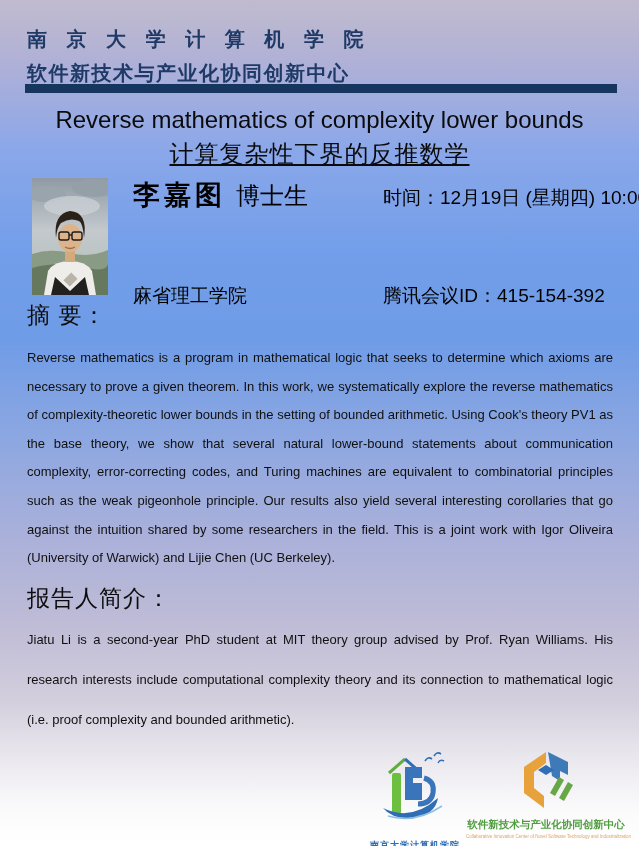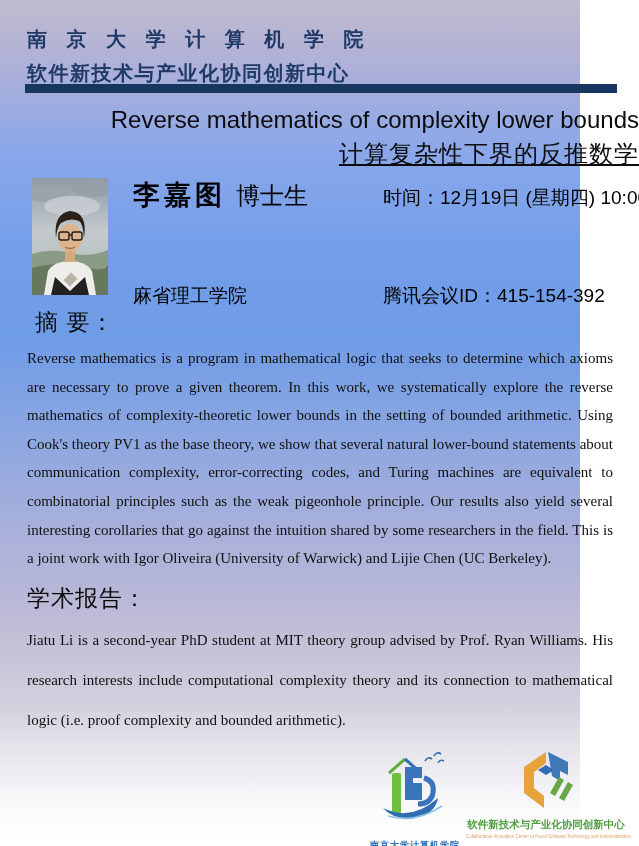--- a/index.html
+++ b/index.html
@@ -2,54 +2,54 @@
 <html><head>
 <meta charset="utf-8">
 <style>
   html,body{margin:0;padding:0;}
   body{
     width:639px;height:846px;
     font-family:"Liberation Sans",sans-serif;
     overflow:hidden;
   }
   .poster{
-    position:relative;width:580px;height:846px;
+    position:relative;width:639px;height:846px;
     background:linear-gradient(180deg,
       #c0bbce 0%, #b1b1d6 7%, #8aa7ea 18%, #729ee9 30%,
       #6f9ce7 40%, #8da7e1 52%, #a9b0da 63%, #bfbcd6 74%,
       #d3cfdd 83%, #ebe9ef 90%, #fbfbfc 96%, #ffffff 100%);
   }
   
   .org{position:absolute;left:27px;top:26px;color:#1f3a66;font-weight:bold;}
   .org-line1{font-size:20px;letter-spacing:7px;white-space:nowrap;}
   .org-line2{font-size:20px;letter-spacing:1.5px;margin-top:7px;white-space:nowrap;}
   .badge{position:absolute;right:16px;top:38px;color:#1f3a66;font-weight:bold;
     font-size:28px;letter-spacing:3px;white-space:nowrap;}
   .rule{position:absolute;left:25px;top:84px;width:592px;height:9px;background:#16365f;}
   
-  .title{position:absolute;left:0;top:106px;width:639px;text-align:right;color:#0b0b0c;}
+  .title{position:absolute;left:0;top:106px;width:639px;text-align:center;color:#0b0b0c;}
   .title-en{font-size:24px;}
   .title-zh{font-size:24px;margin-top:4px;letter-spacing:1px;text-decoration:underline;}
   
   .photo{position:absolute;left:32px;top:178px;width:76px;height:117px;overflow:hidden;}
   .photo svg{display:block;}
   .speaker-name-row{position:absolute;left:133px;top:177px;white-space:nowrap;color:#000;}
   .speaker-name{font-family:"DejaVu Serif","Liberation Serif",serif;font-size:27px;font-weight:bold;letter-spacing:4px;}
   .speaker-degree{font-size:24px;margin-left:10px;}
   .speaker-affil{position:absolute;left:133px;top:283px;font-size:19px;color:#000;}
   .talk-time{position:absolute;left:383px;top:185px;font-size:19px;color:#000;white-space:nowrap;}
   .talk-meeting{position:absolute;left:383px;top:283px;font-size:19px;color:#000;white-space:nowrap;}
   
   .sec-heading{position:absolute;left:27px;font-size:23px;color:#0c0c0c;font-weight:500;letter-spacing:1px;}
-  .abs-heading{top:307px;margin-left:8px;}
+  .abs-heading{top:300px;}
   .bio-heading{top:583px;}
   .para{
     position:absolute;left:27px;width:586px;color:#101010;
-    font-family:Liberation Serif, serif;
-    font-size:15px;text-align:justify;text-align-last:left;
+    font-family:Liberation Sans, sans-serif;
+    font-size:13px;text-align:justify;text-align-last:left;
   }
   .abs-body{top:344px;line-height:28.6px;}
   .bio-body{top:620px;line-height:40px;}
   
   .logo-left{position:absolute;left:362px;top:752px;width:106px;text-align:center;}
   .logo-left .zh{font-size:9px;font-weight:bold;color:#2f6db4;letter-spacing:1px;margin-top:13px;white-space:nowrap;}
   .logo-left .en{font-size:6.5px;font-weight:bold;color:#2f6db4;margin-top:1px;white-space:nowrap;}
   .logo-right{position:absolute;left:466px;top:750px;width:160px;text-align:center;}
   .logo-right .zh{font-size:10.5px;font-weight:bold;color:#4f9c3f;margin-top:2px;white-space:nowrap;}
   .logo-right .en{font-size:4.5px;color:#dca56a;margin-top:2px;white-space:nowrap;}
@@ -102,21 +102,21 @@
   <div class="speaker-name-row">
     <span class="speaker-name">李嘉图</span><span class="speaker-degree">博士生</span>
   </div>
   <div class="speaker-affil">麻省理工学院</div>
   <div class="talk-time">时间：12月19日 (星期四) 10:00</div>
   <div class="talk-meeting">腾讯会议ID：415-154-392</div>
 
   <div class="sec-heading abs-heading">摘 要：</div>
   <div class="para abs-body">Reverse mathematics is a program in mathematical logic that seeks to determine which axioms are necessary to prove a given theorem. In this work, we systematically explore the reverse mathematics of complexity-theoretic lower bounds in the setting of bounded arithmetic. Using Cook's theory PV1 as the base theory, we show that several natural lower-bound statements about communication complexity, error-correcting codes, and Turing machines are equivalent to combinatorial principles such as the weak pigeonhole principle. Our results also yield several interesting corollaries that go against the intuition shared by some researchers in the field. This is a joint work with Igor Oliveira (University of Warwick) and Lijie Chen (UC Berkeley).</div>
 
-  <div class="sec-heading bio-heading">学术报告：</div>
+  <div class="sec-heading bio-heading">报告人简介：</div>
   <div class="para bio-body">Jiatu Li is a second-year PhD student at MIT theory group advised by Prof. Ryan Williams. His research interests include computational complexity theory and its connection to mathematical logic (i.e. proof complexity and bounded arithmetic).</div>
 
   <div class="logo-left">
     <span class="logo-icon">
       <svg width="80" height="70" viewBox="0 0 80 70">
         <path d="M50 9 q3 -5 7 -2" stroke="#2f6db4" stroke-width="1.6" fill="none"></path>
         <path d="M59 4 q3 -5 7 -2" stroke="#2f6db4" stroke-width="1.6" fill="none"></path>
         <path d="M63 11 q2 -4 6 -2" stroke="#2f6db4" stroke-width="1.4" fill="none"></path>
         <path d="M14 21 L 30 7" stroke="#5fae3c" stroke-width="3" fill="none"></path>
         <path d="M30 7 L 46 21" stroke="#2f6db4" stroke-width="3" fill="none"></path>

